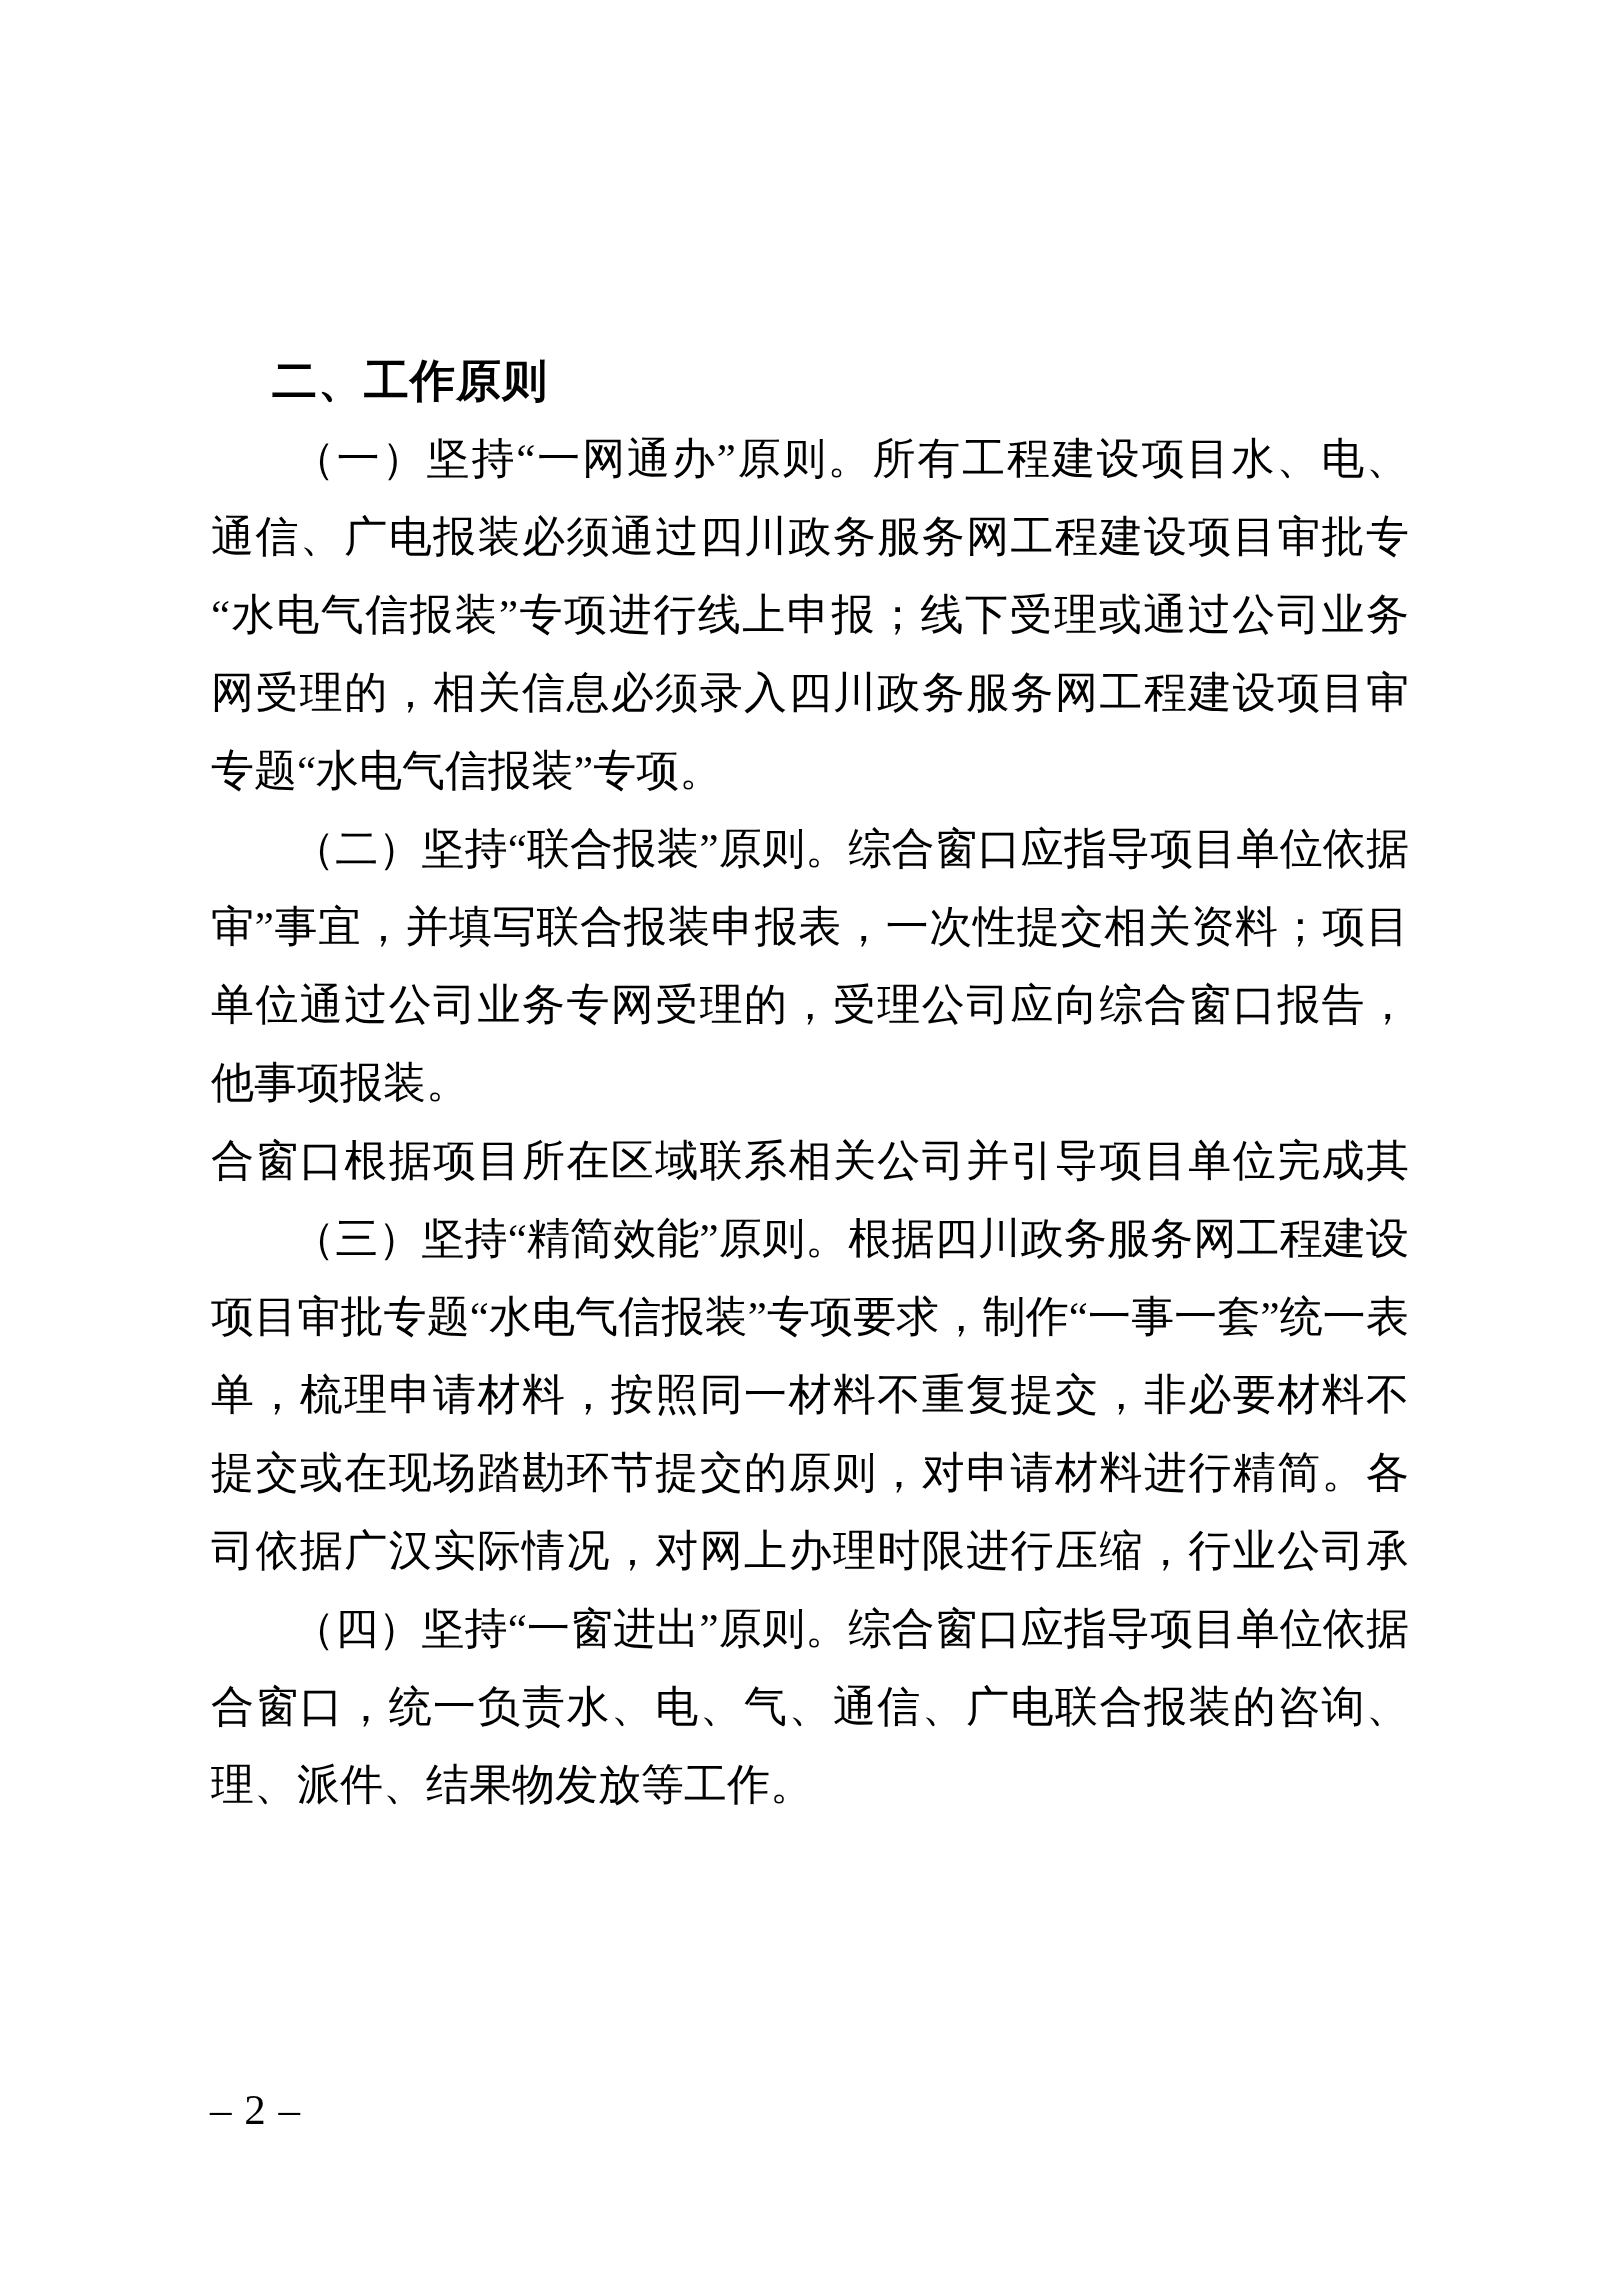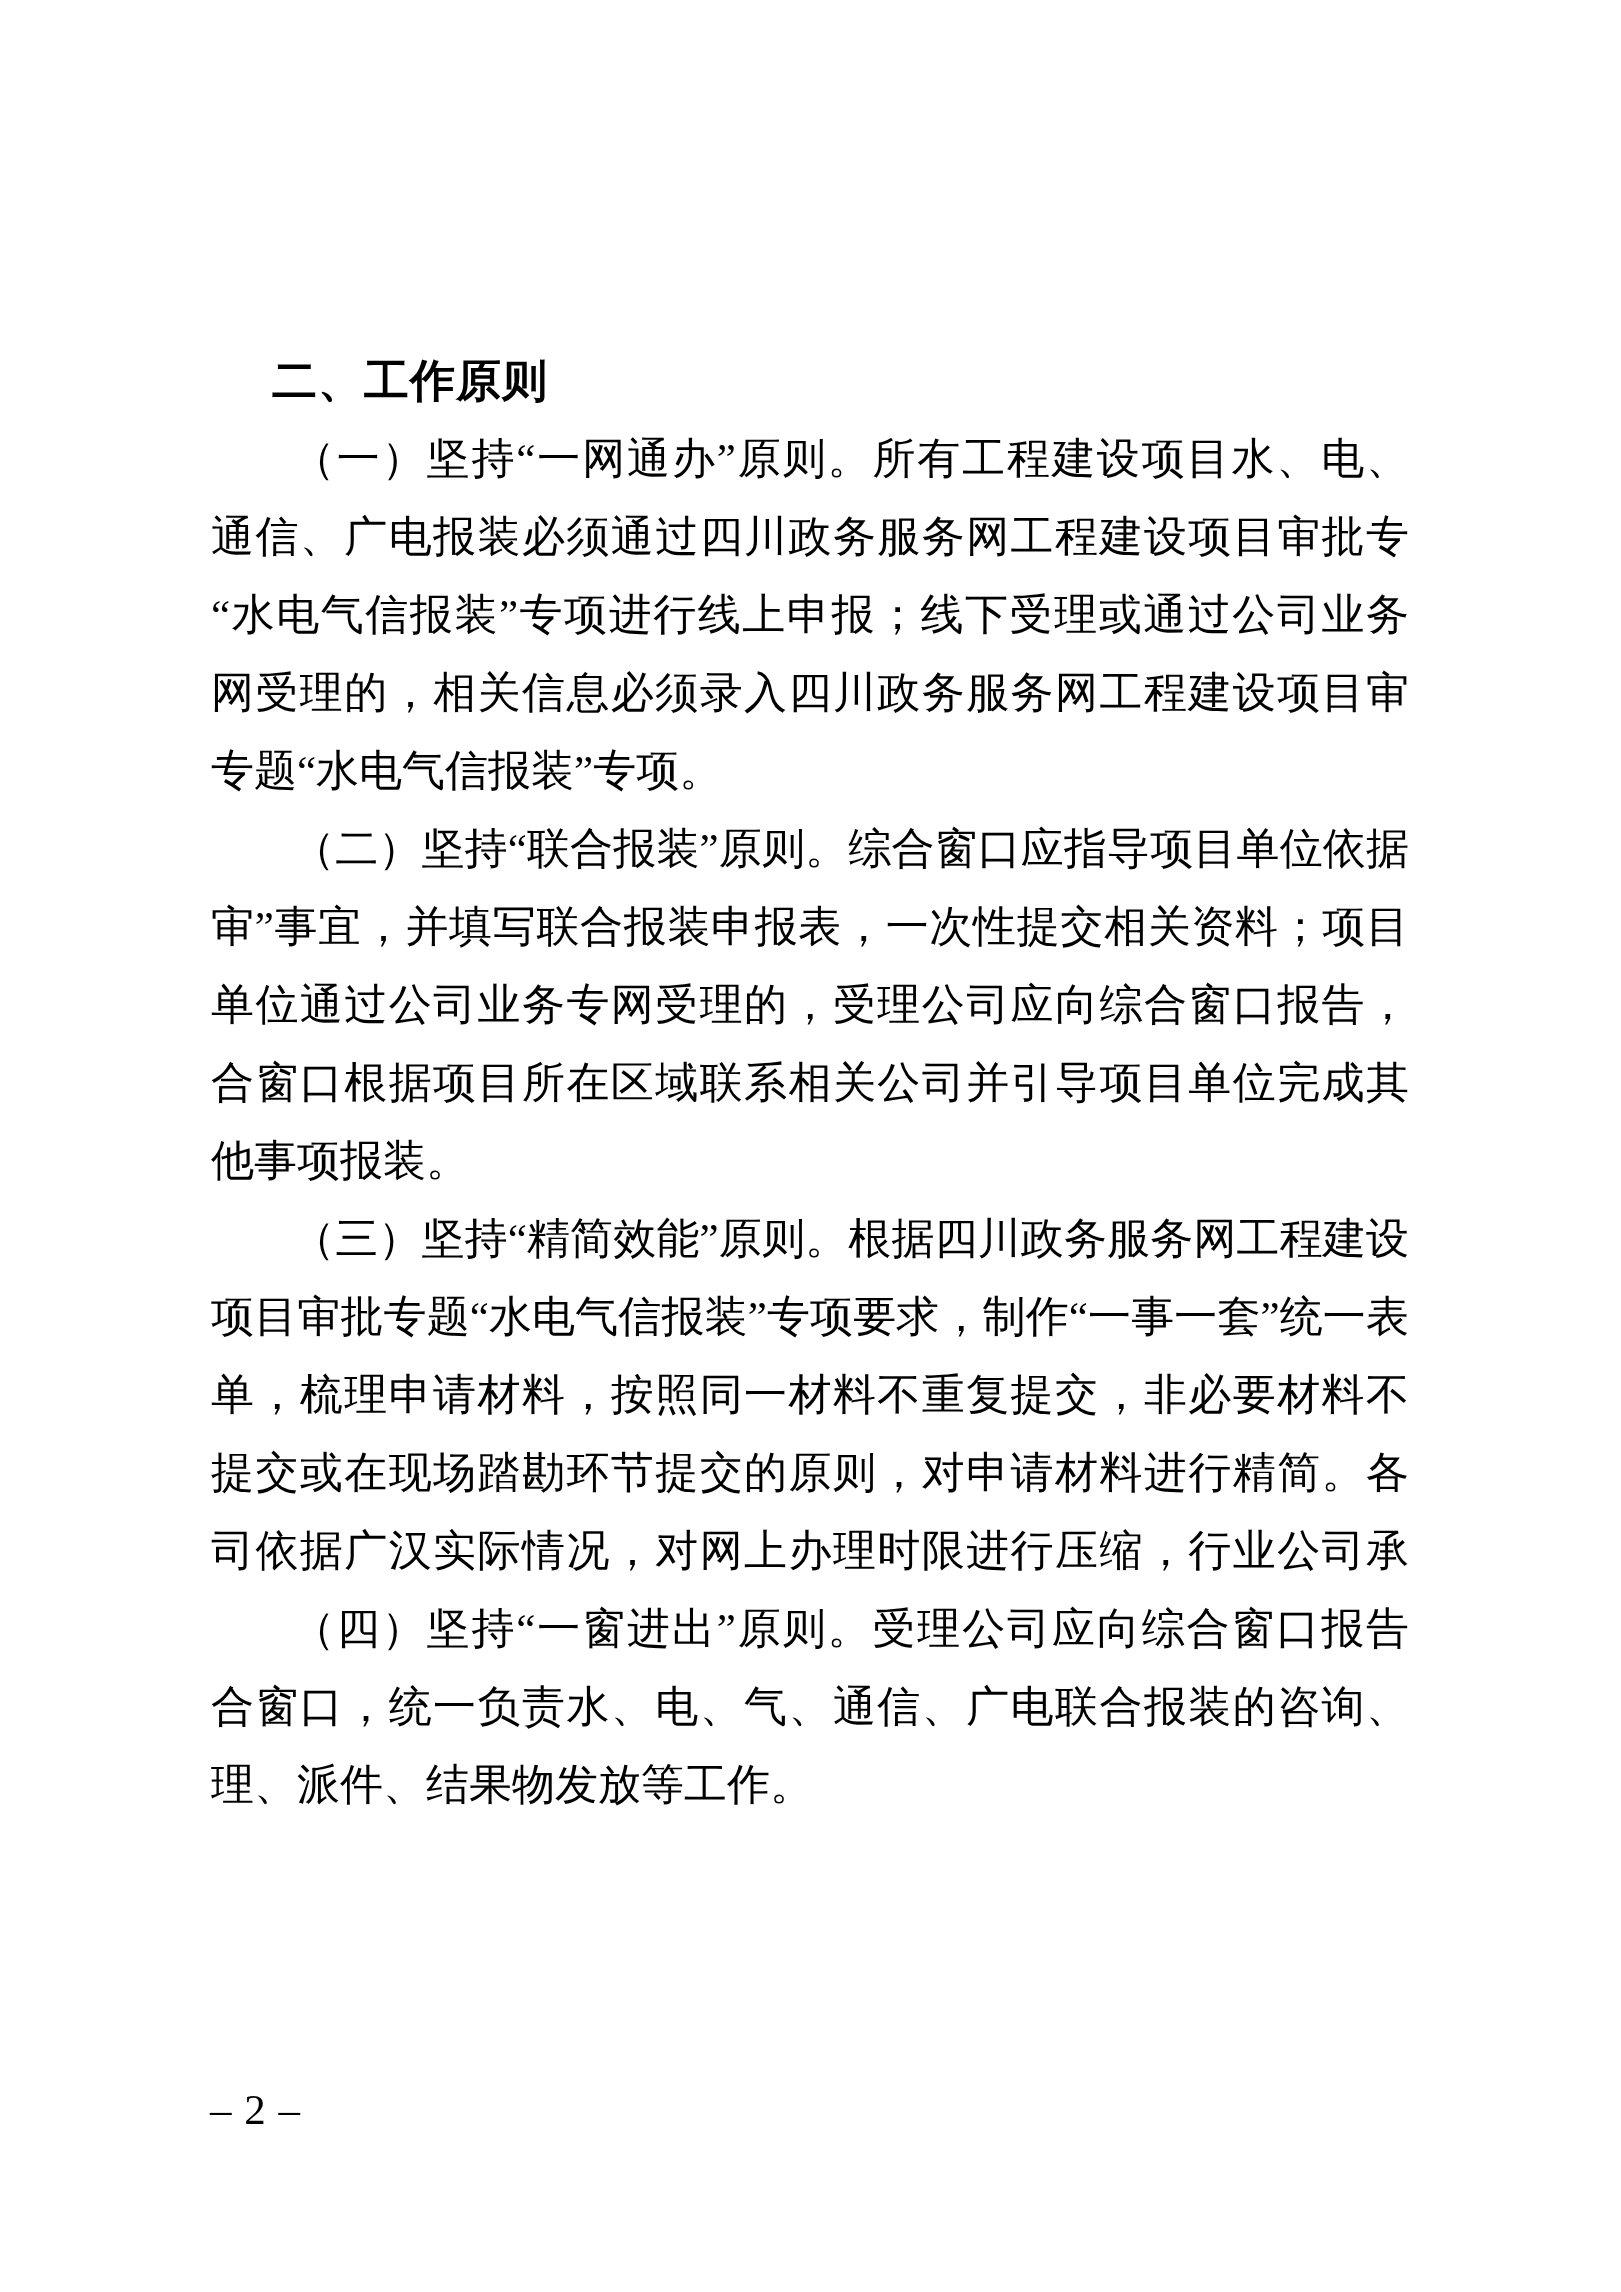--- a/index.html
+++ b/index.html
@@ -67,32 +67,32 @@
           <div class="line first">（一）坚持“一网通办”原则。所有工程建设项目水、电、气、</div>
           <div class="line">通信、广电报装必须通过四川政务服务网工程建设项目审批专题</div>
           <div class="line">“水电气信报装”专项进行线上申报；线下受理或通过公司业务专</div>
           <div class="line">网受理的，相关信息必须录入四川政务服务网工程建设项目审批</div>
           <div class="line plast">专题“水电气信报装”专项。</div>
         </div>
         <div class="paragraph">
           <div class="line first">（二）坚持“联合报装”原则。综合窗口应指导项目单位依据</div>
           <div class="line">审”事宜，并填写联合报装申报表，一次性提交相关资料；项目</div>
           <div class="line">单位通过公司业务专网受理的，受理公司应向综合窗口报告，综</div>
+          <div class="line plast">他事项报装。</div>
           <div class="line">合窗口根据项目所在区域联系相关公司并引导项目单位完成其</div>
-          <div class="line plast">他事项报装。</div>
         </div>
         <div class="paragraph">
           <div class="line first">（三）坚持“精简效能”原则。根据四川政务服务网工程建设</div>
           <div class="line">项目审批专题“水电气信报装”专项要求，制作“一事一套”统一表</div>
           <div class="line">单，梳理申请材料，按照同一材料不重复提交，非必要材料不需</div>
           <div class="line">提交或在现场踏勘环节提交的原则，对申请材料进行精简。各公</div>
           <div class="line">司依据广汉实际情况，对网上办理时限进行压缩，行业公司承诺</div>
         </div>
         <div class="paragraph">
-          <div class="line first">（四）坚持“一窗进出”原则。受理公司应向综合窗口报告</div>
+          <div class="line first">（四）坚持“一窗进出”原则。综合窗口应指导项目单位依据</div>
           <div class="line">合窗口，统一负责水、电、气、通信、广电联合报装的咨询、受</div>
           <div class="line plast">理、派件、结果物发放等工作。</div>
         </div>
       </div>
   </div>
   <div class="page-num">– 2 –</div>
 </div>
 
 
 </body></html>

